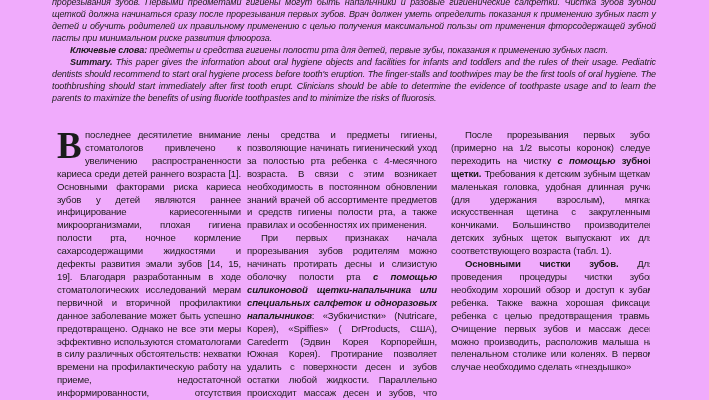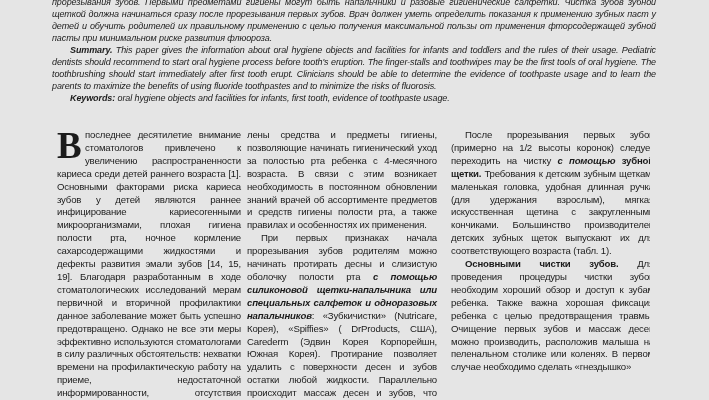--- a/index.html
+++ b/index.html
@@ -7,21 +7,21 @@
     padding: 0;
     width: 709px;
     height: 400px;
     overflow: hidden;
     background: #ffffff;
   }
   .page {
     position: relative;
     width: 709px;
     height: 400px;
-    background: #e5e5e5;
+    background: #f0abfc;
     color: #1b1b1b;
     font-family: "Liberation Sans", sans-serif;
   }
   
   .abstract {
     position: absolute;
     top: -4px;
     left: 52px;
     width: 604px;
     font-size: 9px;
@@ -64,22 +64,22 @@
     margin: 1px 3px 0 0;
   }
 </style>
 </head>
 <body>
 
 <div class="page">
 
   <div class="abstract">
     <p class="cont"><span>прорезывания зубов. Первыми предметами гигиены могут быть напальчники и разовые гигиенические салфетки. Чистка зубов зубной щеткой должна начинаться сразу после прорезывания первых зубов. Врач должен уметь определить показания к применению зубных паст у детей и обучить родителей их правильному применению с целью получения максимальной пользы от применения фторсодержащей зубной пасты при минимальном риске развития флюороза.</span></p>
+    <p><span class="bi">Ключевые слова:</span><span> предметы и средства гигиены полости рта для детей, первые зубы, показания к применению зубных паст.</span></p>
     <p><span class="bi">Summary.</span><span> This paper gives the information about oral hygiene objects and facilities for infants and toddlers and the rules of their usage. Pediatric dentists should recommend to start oral hygiene process before tooth's eruption. The finger-stalls and toothwipes may be the first tools of oral hygiene. The toothbrushing should start immediately after first tooth erupt. Clinicians should be able to determine the evidence of toothpaste usage and to learn the parents to maximize the benefits of using fluoride toothpastes and to minimize the risks of fluorosis.</span></p>
-    <p><span class="bi">Keywords:</span><span> oral hygiene objects and facilities for infants, first tooth, evidence of toothpaste usage.</span></p>
   </div>
 
   <div class="body-cols">
 
     <div class="col col-1">
       <p class="cont"><span class="dropcap">В</span><span>последнее десятилетие внимание стоматологов привлечено к увеличению распространенности кариеса среди детей раннего возраста [1]. Основными факторами риска кариеса зубов у детей являются раннее инфицирование кариесогенными микроорганизмами, плохая гигиена полости рта, ночное кормление сахарсодержащими жидкостями и дефекты развития эмали зубов [14, 15, 19]. Благодаря разработанным в ходе стоматологических исследований мерам первичной и вторичной профилактики данное заболевание может быть успешно предотвращено. Однако не все эти меры эффективно используются стоматологами в силу различных обстоятельств: нехватки времени на профилактическую работу на приеме, недостаточной информированности, отсутствия уверенности в их эффективности и т.д.</span></p>
     </div>
 
     <div class="col col-2">
       <p class="cont"><span>лены средства и предметы гигиены, позволяющие начинать гигиенический уход за полостью рта ребенка с 4-месячного возраста. В связи с этим возникает необходимость в постоянном обновлении знаний врачей об ассортименте предметов и средств гигиены полости рта, а также правилах и особенностях их применения.</span></p>

